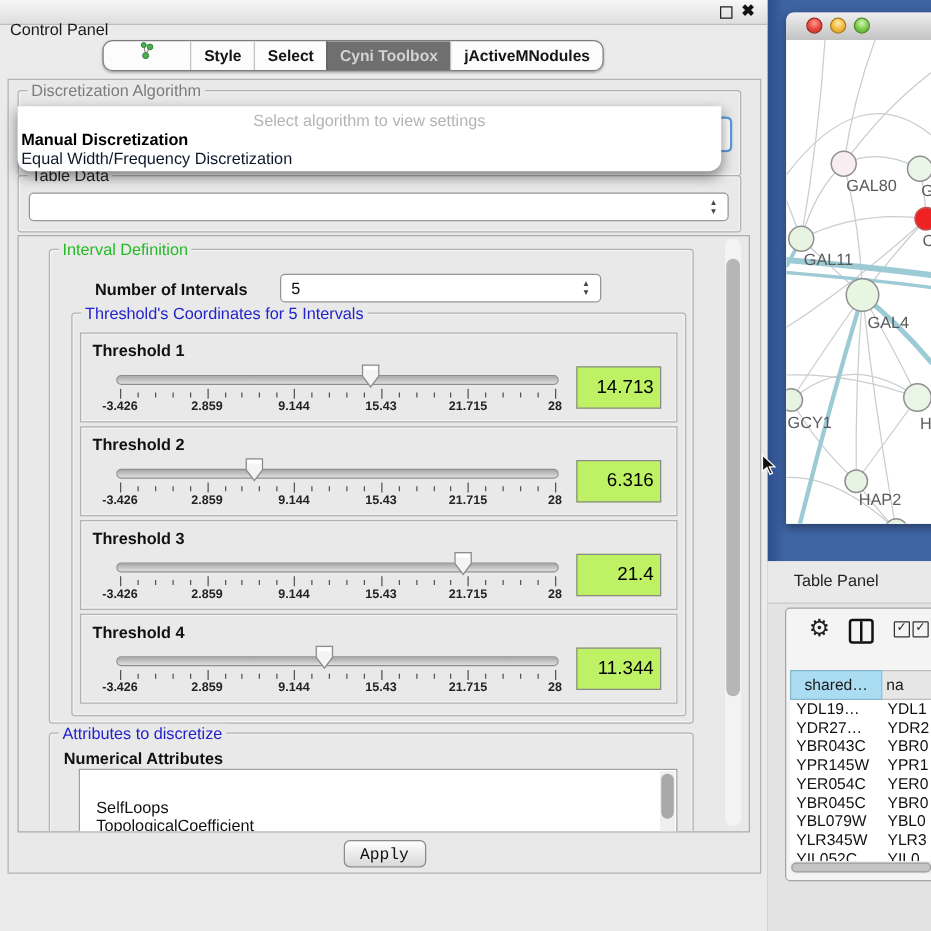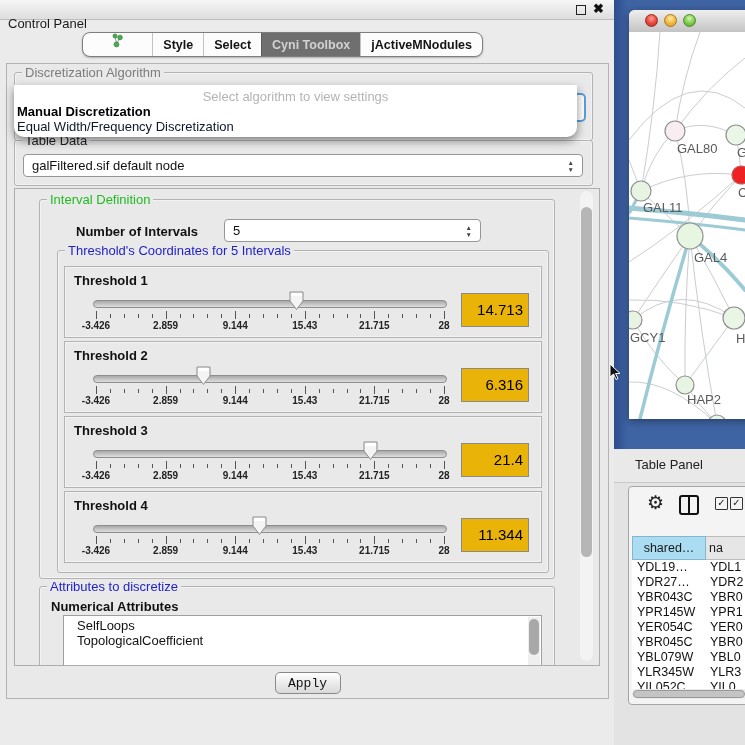--- a/index.html
+++ b/index.html
@@ -49,28 +49,28 @@
   .th-slider{position:absolute;left:28px;top:0;width:354px;height:70px;}
   .track{position:absolute;left:0;top:33px;width:352px;height:6px;border:1px solid #8e8e8e;border-radius:4px;
          background:linear-gradient(#a9a9a9,#dedede);}
   .thumb{position:absolute;top:24px;width:17px;height:20px;}
   .ticks{position:absolute;left:3px;top:44px;width:348px;height:9px;}
   .tick{position:absolute;width:1px;background:#555;}
   .tick.minor{top:3px;height:4px;}
   .tick.major{top:0;height:8px;}
   .ticklabels{position:absolute;left:3px;top:53px;width:348px;font-size:10px;font-weight:bold;color:#222;}
   .ticklabel{position:absolute;transform:translateX(-50%);white-space:nowrap;}
-  .th-value{position:absolute;right:12px;top:26px;width:56px;height:32px;background:#eab308;border:1px solid #8a8a8a;
+  .th-value{position:absolute;right:12px;top:26px;width:56px;height:32px;background:#bef264;border:1px solid #8a8a8a;
             font-size:15px;color:#000;text-align:right;line-height:32px;padding:0 5px;}
   .g-attr{left:24px;top:397px;width:514px;height:240px;}
   .g-attr>.gtitle{color:#2222cc;}
   .attr-heading{position:absolute;left:11px;top:12px;font-size:13px;font-weight:bold;color:#111;}
   .listbox{position:absolute;left:23px;top:28px;width:477px;height:200px;background:#fff;border:1px solid #9f9f9f;overflow:hidden;}
   .attr-item{font-size:13px;line-height:14.5px;padding-left:13px;color:#111;}
-  .attr-item:first-child{margin-top:3px;}
+  .attr-item:first-child{margin-top:23px;}
   .list-vscroll{position:absolute;right:1px;top:1px;width:12px;height:198px;background:#efefef;}
   .list-vthumb{position:absolute;left:1px;top:2px;width:10px;height:36px;background:#a8a8a8;border-radius:5px;}
   .apply-row{position:absolute;left:0;top:600px;width:100%;height:34px;font-family:Liberation Mono, monospace;}
   .apply-btn{position:absolute;left:50%;transform:translateX(-50%);top:8px;width:66px;height:22px;border:1px solid #8a8a8a;
              border-radius:5px;background:linear-gradient(#fefefe,#d9d9d9);font-size:13px;color:#111;
              text-align:center;line-height:21px;box-sizing:border-box;}
   .popup{position:absolute;left:14px;top:85px;width:563px;height:52px;background:#fff;
          border-radius:0 0 10px 10px;box-shadow:0 4px 10px rgba(0,0,0,.45);z-index:40;}
   .popup-prompt{position:absolute;top:4px;width:100%;text-align:center;font-size:13px;color:#b4b4b4;}
   .popup-opt1{position:absolute;left:3px;top:19px;font-size:13px;font-weight:bold;color:#000;}
@@ -151,21 +151,20 @@
     <div class="cp-outer">
 
       <div class="gbox g-algo">
         <span class="gtitle">Discretization Algorithm</span>
         <span class="algo-sliver"></span>
       </div>
 
       <div class="gbox g-table">
         <span class="gtitle">Table Data</span>
         <div class="combo">
-          <span>galFiltered.sif default node</span>
           <span class="stepper">
               <span>▲</span>
               <span>▼</span>
             </span>
         </div>
       </div>
 
       <div class="scrollarea">
         <div class="gbox g-interval">
           <span class="gtitle">Interval Definition</span>

